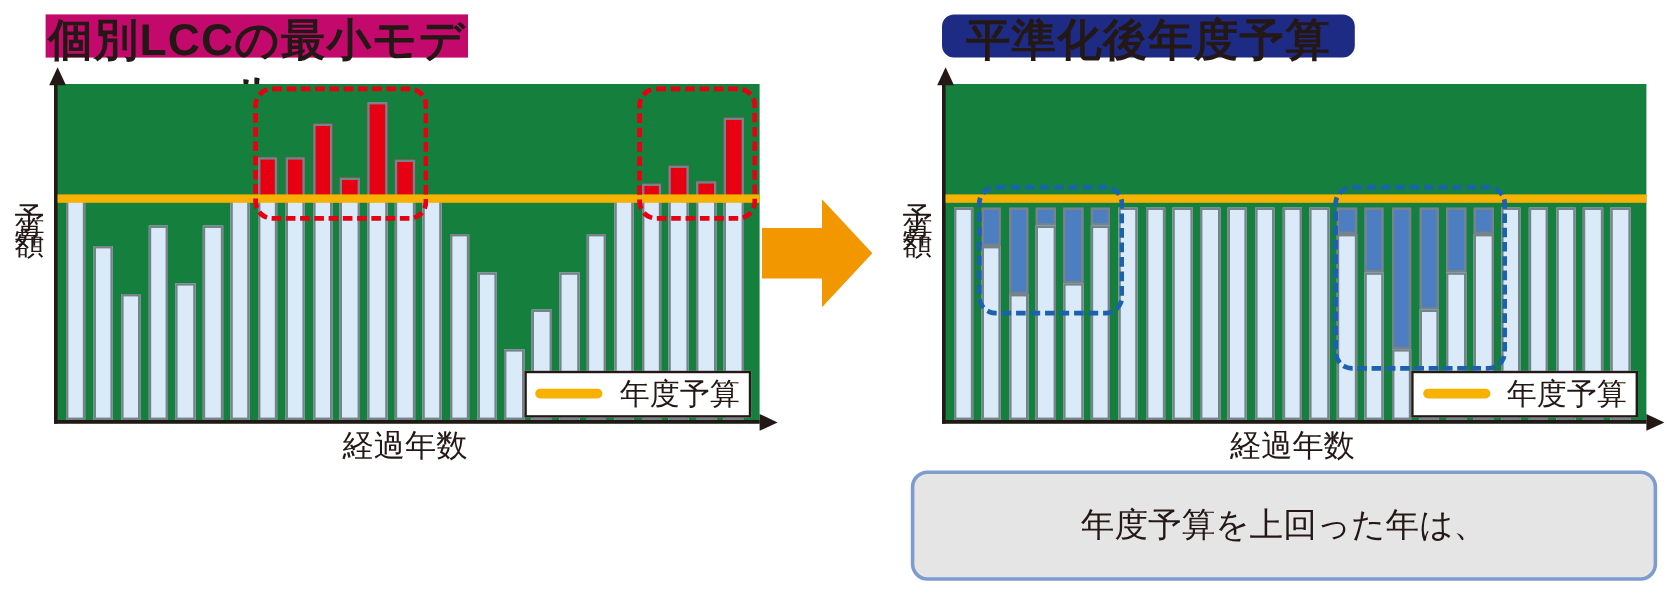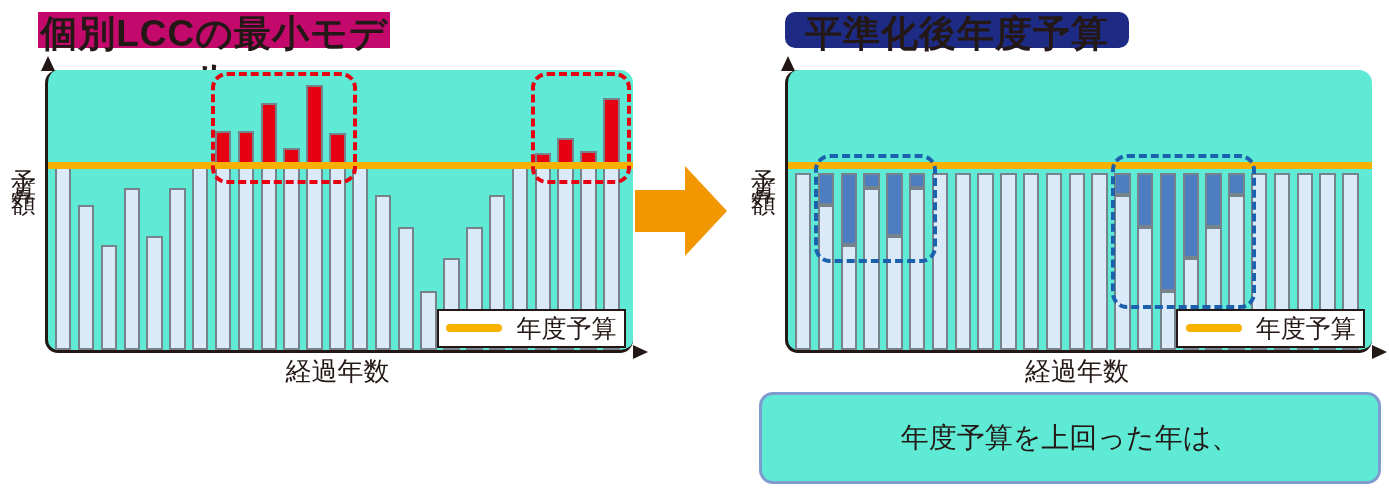--- a/index.html
+++ b/index.html
@@ -4,22 +4,22 @@
 <style>
   html,body{margin:0;padding:0;background:#fff;}
   .page{position:relative;width:1389px;height:496px;background:#ffffff;overflow:hidden;
         font-family:"Liberation Sans","DejaVu Sans",sans-serif;color:#231815;}
 
   .panel-title{position:absolute;height:36px;line-height:44px;text-align:center;
 уже       color:#fff;font-size:37px;font-weight:bold;letter-spacing:1px;}
   .title-left{left:38px;top:12px;width:352px;background:#c4096d;}
   .title-right{left:785px;top:12px;width:344px;background:#1e2b85;}
 
-  .plot{position:absolute;top:70px;height:280px;background:#5eead4;box-sizing:content-box;
-        border-left:3px solid #231815;border-bottom:3px solid #231815;border-radius:13px;}
+  .plot{position:absolute;top:70px;height:280px;background:#15803d;box-sizing:content-box;
+        border-left:3px solid #231815;border-bottom:3px solid #231815;}
   .plot-left{left:45px;width:585px;}
   .plot-right{left:785px;width:584px;}
 
   .y-arrow{position:absolute;top:-14px;left:-7px;width:0;height:0;
            border-left:7px solid transparent;border-right:7px solid transparent;
            border-bottom:15px solid #231815;}
   .x-arrow{position:absolute;right:-15px;bottom:-9px;width:0;height:0;
            border-top:7px solid transparent;border-bottom:7px solid transparent;
            border-left:15px solid #231815;}
 
@@ -45,21 +45,21 @@
   .ylabel-right{left:748px;}
 
   .xlabel{position:absolute;top:354px;text-align:center;font-size:26px;color:#231815;}
   .xlabel-left{left:45px;width:585px;}
   .xlabel-right{left:785px;width:584px;}
 
   .note{position:absolute;top:392px;height:92px;border-radius:14px;box-sizing:border-box;
         display:flex;flex-direction:column;align-items:center;justify-content:center;
         font-size:28px;line-height:42px;color:#231815;}
   .note-left{left:22px;width:617px;background:#fce4d6;border:3px solid #f09271;}
-  .note-right{left:759px;width:622px;background:#5eead4;border:3px solid #7f9cd1;}
+  .note-right{left:759px;width:622px;background:#e5e5e5;border:3px solid #7f9cd1;}
   .hl-pink{color:#d3136e;}
 
   .mid-arrow{position:absolute;left:635px;top:166px;width:92px;height:90px;}
 </style>
 </head>
 <body>
 
 <div class="page">
 
   <div class="panel-title title-left" style="background: rgb(196, 9, 109);">個別LCCの最小モデル</div>

